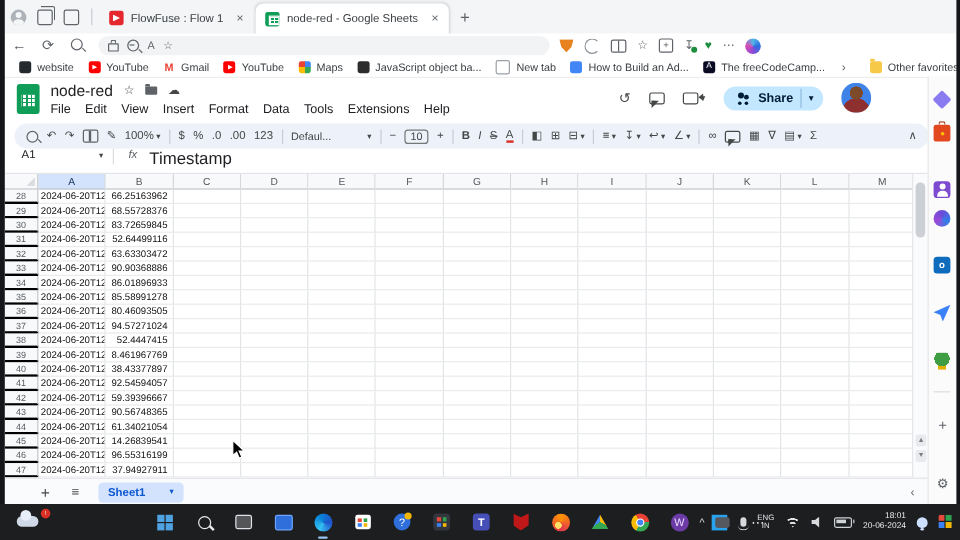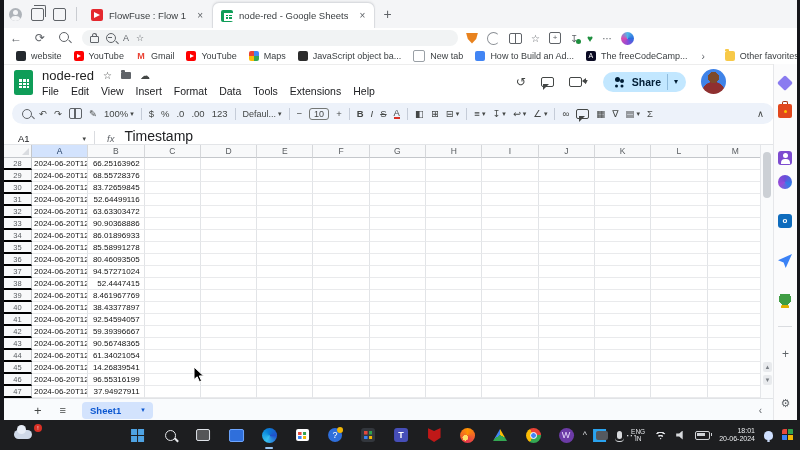--- a/index.html
+++ b/index.html
@@ -97,28 +97,28 @@
   .share .div{width:1px;height:16px;background:#8fbbdc;margin:0 6px;}
   .share .car{font-size:8px;padding-right:4px;}
   .avatar{width:25px;height:25px;border-radius:50%;background:
     radial-gradient(circle at 50% 34%,#7d4a2a 0 26%,transparent 27%),
     radial-gradient(circle at 50% 98%,#8f3030 0 42%,transparent 43%),#3f83e8;}
   
   .toolbar{left:8px;top:39px;width:762px;height:21px;background:#edf2fa;border-radius:11px;display:flex;align-items:center;padding:0 10px;gap:7px;font-size:9.5px;color:#444746;box-sizing:border-box;}
   .tb{flex:0 0 auto;display:flex;align-items:center;}
   .tbsep{width:1px;height:12px;background:#c5ccd8;flex:0 0 auto;}
   .tcar{font-size:7px;margin-left:2px;}
-  .fontbox{font-size:9px;}
+  .fontbox{font-size:9px;gap:28px;}
   .sizebox{border:1px solid #747775;border-radius:3px;padding:0 4px;font-size:9px;background:#edf2fa;}
   .bold{font-weight:bold;}
   .ital{font-style:italic;}
   .strik{text-decoration:line-through;}
   .tcolor{border-bottom:2px solid #d93025;line-height:9px;}
   
-  .fbar{left:4px;top:124px;right:26px;height:20px;background:#fff;border-bottom:1px solid #e3e5e8;display:flex;align-items:flex-end;z-index:4;}
+  .fbar{left:4px;top:124px;right:26px;height:20px;background:#fff;border-bottom:1px solid #e3e5e8;display:flex;align-items:flex-start;z-index:4;}
   .namebox{width:76px;padding-left:14px;font-size:9.5px;color:#202124;display:flex;align-items:center;justify-content:space-between;}
   .namebox .car{font-size:7px;color:#444746;margin-right:8px;}
   .fdiv{width:1px;height:13px;background:#dadce0;}
   .fx{font-style:italic;font-size:9.5px;color:#5f6368;margin:0 10px 0 12px;}
   .ftext{font-size:14px;color:#202124;}
   
   .gridwrap{left:4px;top:145px;width:756px;height:253px;overflow:hidden;background:#fff;z-index:3;}
   .grow{display:flex;height:12px;}
   .grow.hdr{height:13px;}
   .corner{flex:0 0 28px;background:#f8f9fa;border-right:1px solid #c4c7cb;border-bottom:1px solid #c4c7cb;position:relative;box-sizing:border-box;}

